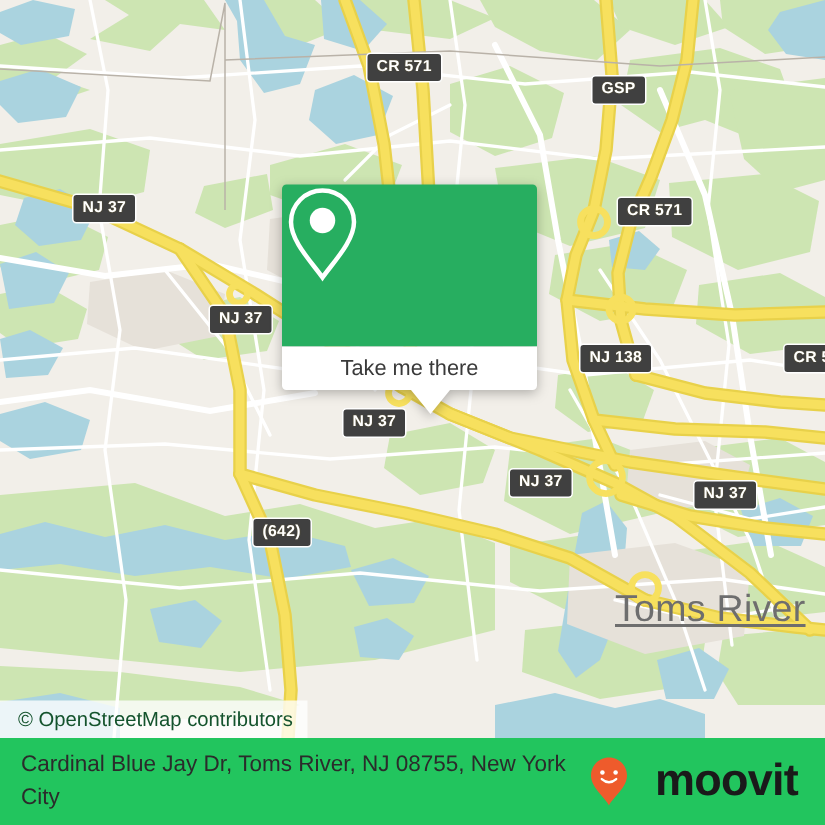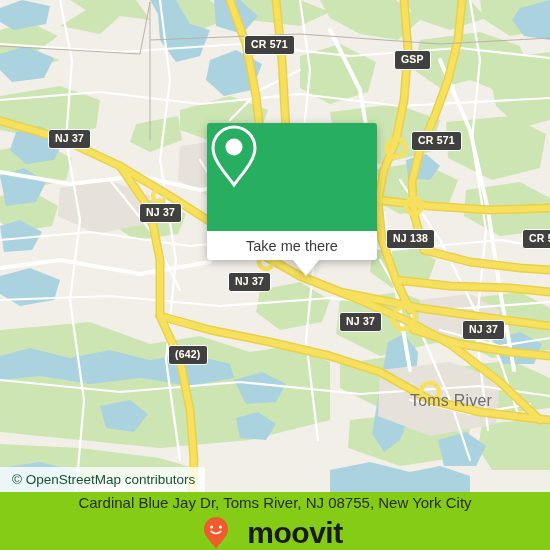--- a/index.html
+++ b/index.html
@@ -30,42 +30,43 @@
     font-weight: bold;
     line-height: 1;
     padding: 3px 6px 4px 6px;
     white-space: nowrap;
     letter-spacing: 0.2px;
     text-shadow: 0 0 1px rgba(180,150,0,.35);
   }
   .placelabel {
     position: absolute;
     color: #6e6e6e;
-    font-size: 16px;
+    font-size: 25px;
     white-space: nowrap;
     letter-spacing: .2px;
+    text-decoration: underline;
   }
 
   
   #attribution {
     position: absolute;
     left: 0; top: 467px;
     height: 25px;
     background: rgba(255,255,255,0.78);
     display: flex; align-items: center;
     padding: 0 10px 0 12px;
     font-size: 13.5px;
     color: #14532d;
     white-space: nowrap;
   }
 
   
   #callout {
     position: absolute;
-    left: 207px; top: 123px;
+    left: 188px; top: 123px;
     width: 198px; height: 137px;
     filter: drop-shadow(0 2px 4px rgba(0,0,0,0.28));
   }
   #callout-green {
     width: 170px; height: 108px;
     background: #27ae60;
     border-radius: 3px 3px 0 0;
     display: flex; align-items: center; justify-content: center;
   }
   #callout-footer {
@@ -85,24 +86,23 @@
     border-right: 13px solid transparent;
     border-top: 16px solid #ffffff;
   }
   .pin-glyph { display: block; }
 
   
   #bottombar {
     position: absolute;
     left: 0; top: 492px;
     width: 550px; height: 58px;
-    background: #84cc16;
+    background: #22c55e;
     display: flex; align-items: center;
     padding: 0 10px 0 14px;
-    flex-direction: column;
   }
   #bottom-address {
     flex: 1 1 auto;
     font-size: 15px;
     line-height: 1.45;
     color: #2b2b2b;
     padding-right: 4px;
   }
   #moovit-logo {
     flex: 0 0 auto;

